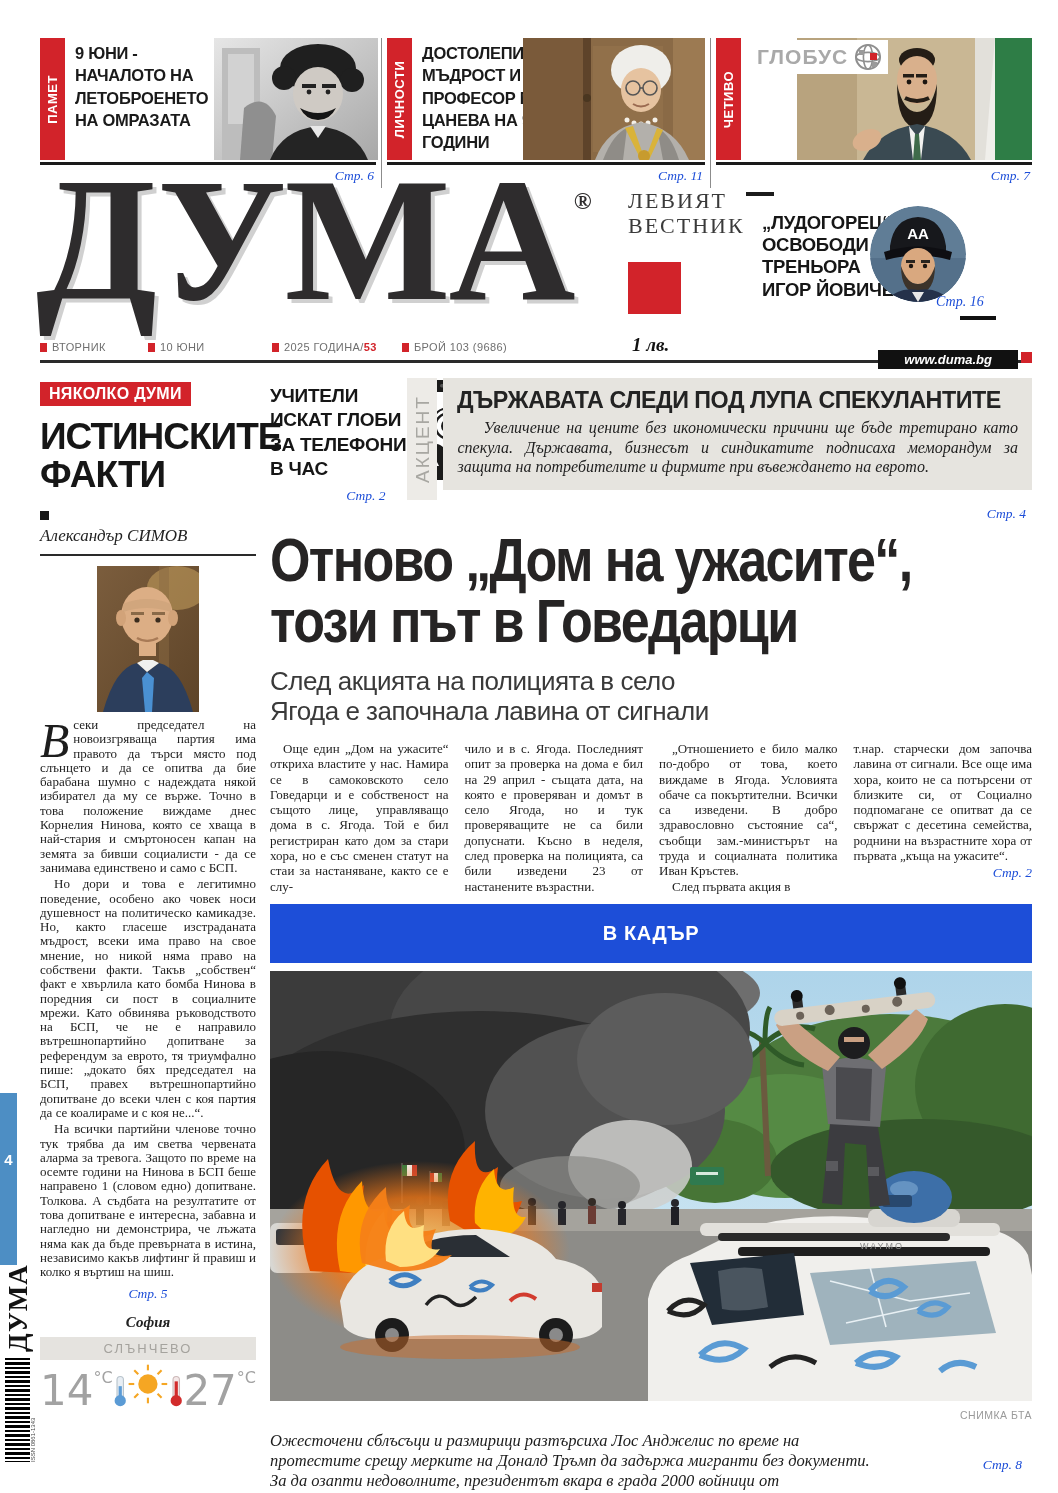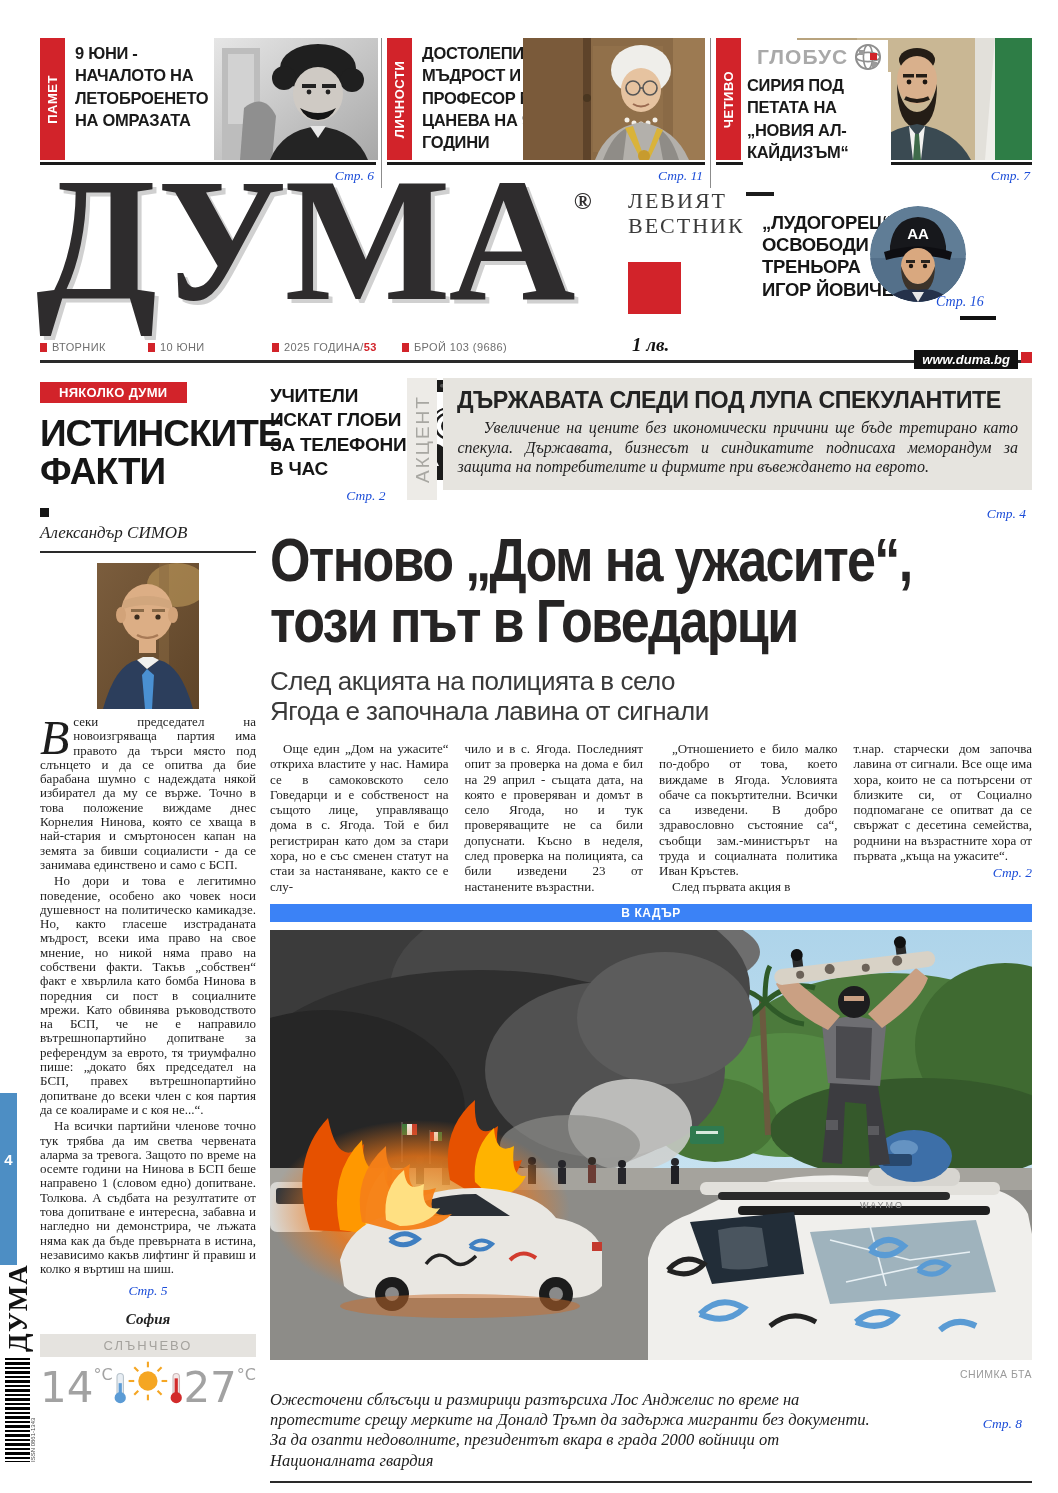--- a/index.html
+++ b/index.html
@@ -37,27 +37,27 @@
   .sport-underline{left:920px;top:138px;width:36px;height:4px;background:#111;}
 
   
   .dateline{left:40px;top:334px;width:992px;height:40px;}
   .dl-item{position:absolute;top:7px;font-family:"Liberation Sans",sans-serif;font-size:11px;color:#6f6f6f;letter-spacing:.4px;}
   .dl-item .sq{display:inline-block;width:7px;height:9px;background:#d2232a;margin-right:5px;vertical-align:-1px;}
   .dl-red{color:#d2232a;font-weight:bold;}
   .dl-price{position:absolute;left:592px;top:0;font-style:italic;font-weight:bold;font-size:19px;color:#111;}
   .dl-rule{position:absolute;left:0;top:26px;width:992px;height:3px;background:#2a2a2a;}
   .dl-site{position:absolute;right:14px;top:16px;background:#111;color:#fff;font-family:"Liberation Sans",sans-serif;
-           font-weight:bold;font-style:italic;font-size:13px;padding:2px 8px;}
+           font-weight:bold;font-style:italic;font-size:13px;padding:2px 26px;}
   .dl-site-sq{position:absolute;right:0;top:18px;width:11px;height:11px;background:#d2232a;}
 
   
   .leftcol{left:40px;top:382px;width:216px;}
   .kicker{display:inline-block;background:#d2232a;color:#fff;font-family:"Liberation Sans",sans-serif;
-          font-weight:bold;font-size:13px;padding:3px 19px;letter-spacing:.3px;}
+          font-weight:bold;font-size:16px;padding:3px 9px;letter-spacing:.3px;}
   .op-title{font-family:"Liberation Sans",sans-serif;font-weight:bold;font-size:37px;line-height:1.04;
             letter-spacing:-1px;color:#161616;margin-top:12px;}
   .op-bullet{width:9px;height:9px;background:#161616;margin-top:16px;}
   .op-author{font-style:italic;font-size:17px;margin-top:6px;color:#222;}
   .op-rule{height:2px;background:#2a2a2a;margin-top:8px;}
   .portrait{width:102px;height:146px;margin:10px auto 6px auto;display:block;}
   .op-body{font-size:13px;line-height:1.1;text-align:justify;color:#1d1d1d;}
   .op-body p{margin:0 0 2px 0;}
   .op-body p.ind{text-indent:14px;}
   .dropcap{float:left;font-family:"Liberation Serif",serif;font-style:italic;font-size:48px;line-height:.78;
@@ -101,22 +101,22 @@
   .headline div{font-family:"Liberation Sans",sans-serif;font-weight:bold;font-size:62px;line-height:.98;
                 letter-spacing:-2px;color:#262424;white-space:nowrap;transform:scaleX(.84);transform-origin:left;}
   .subhead{margin-top:14px;font-family:"Liberation Sans",sans-serif;font-size:26px;line-height:1.18;color:#3a3a3a;letter-spacing:-.5px;}
 
   .cols{display:flex;gap:16px;margin-top:14px;}
   .col{flex:1;font-size:13px;line-height:1.18;text-align:justify;color:#1d1d1d;}
   .col p{margin:0;}
   .col p.ind{text-indent:13px;}
   .col .colpage{text-align:right;margin-top:2px;}
 
-  .kadar{margin-top:10px;background:#3b82f6;color:#fff;text-align:center;font-family:"Liberation Sans",sans-serif;
-         font-weight:bold;font-size:12px;letter-spacing:.6px;padding:2px 0;}
+  .kadar{margin-top:10px;background:#1d4ed8;color:#fff;text-align:center;font-family:"Liberation Sans",sans-serif;
+         font-weight:bold;font-size:20px;letter-spacing:.6px;padding:18px 0;}
   .bigphoto{margin-top:8px;width:762px;height:430px;}
   .credit{text-align:right;font-family:"Liberation Sans",sans-serif;font-size:10.5px;color:#9a9a9a;letter-spacing:.5px;margin-top:4px;}
   .caption-row{margin-top:10px;position:relative;}
   .caption{width:600px;font-style:italic;font-size:16.5px;line-height:1.22;color:#1c1c1c;}
   .caption-page{position:absolute;right:10px;top:26px;}
   .bottom-rule{margin-top:10px;height:2px;background:#2a2a2a;}
 </style>
 </head>
 <body>
 
@@ -233,21 +233,20 @@
             <span class="globus-txt">ГЛОБУС</span>
             <svg width="32" height="32" viewBox="0 0 32 32">
               <circle cx="16" cy="16" r="12" fill="#fff" stroke="#8f8f8f" stroke-width="2"></circle>
               <ellipse cx="16" cy="16" rx="12" ry="4.6" fill="none" stroke="#8f8f8f" stroke-width="1.6"></ellipse>
               <ellipse cx="16" cy="16" rx="4.6" ry="12" fill="none" stroke="#8f8f8f" stroke-width="1.6"></ellipse>
               <rect x="18" y="12" width="7" height="7" fill="#d2232a"></rect>
               <rect x="7" y="9" width="5" height="5" fill="#9a9a9a"></rect>
               <rect x="20" y="21" width="5" height="5" fill="#9a9a9a"></rect>
             </svg>
           </div>
-          <div class="t-head cond abs" style="left:2px;top:34px;width:140px;background:#fff;padding:2px 4px;">СИРИЯ ПОД ПЕТАТА НА „НОВИЯ АЛ-КАЙДИЗЪМ“</div>
         </div>
       </div>
       <div class="t-rule"></div>
       <div class="t-page pageref">Стр. 7</div>
     </div>
   </div>
 
   <div class="abs" style="left:40px;top:178px;width:992px;height:152px;">
     <div class="abs logo"><span>ДУМА</span><sup>®</sup></div>
     <div class="abs tagline preline">ЛЕВИЯТ

